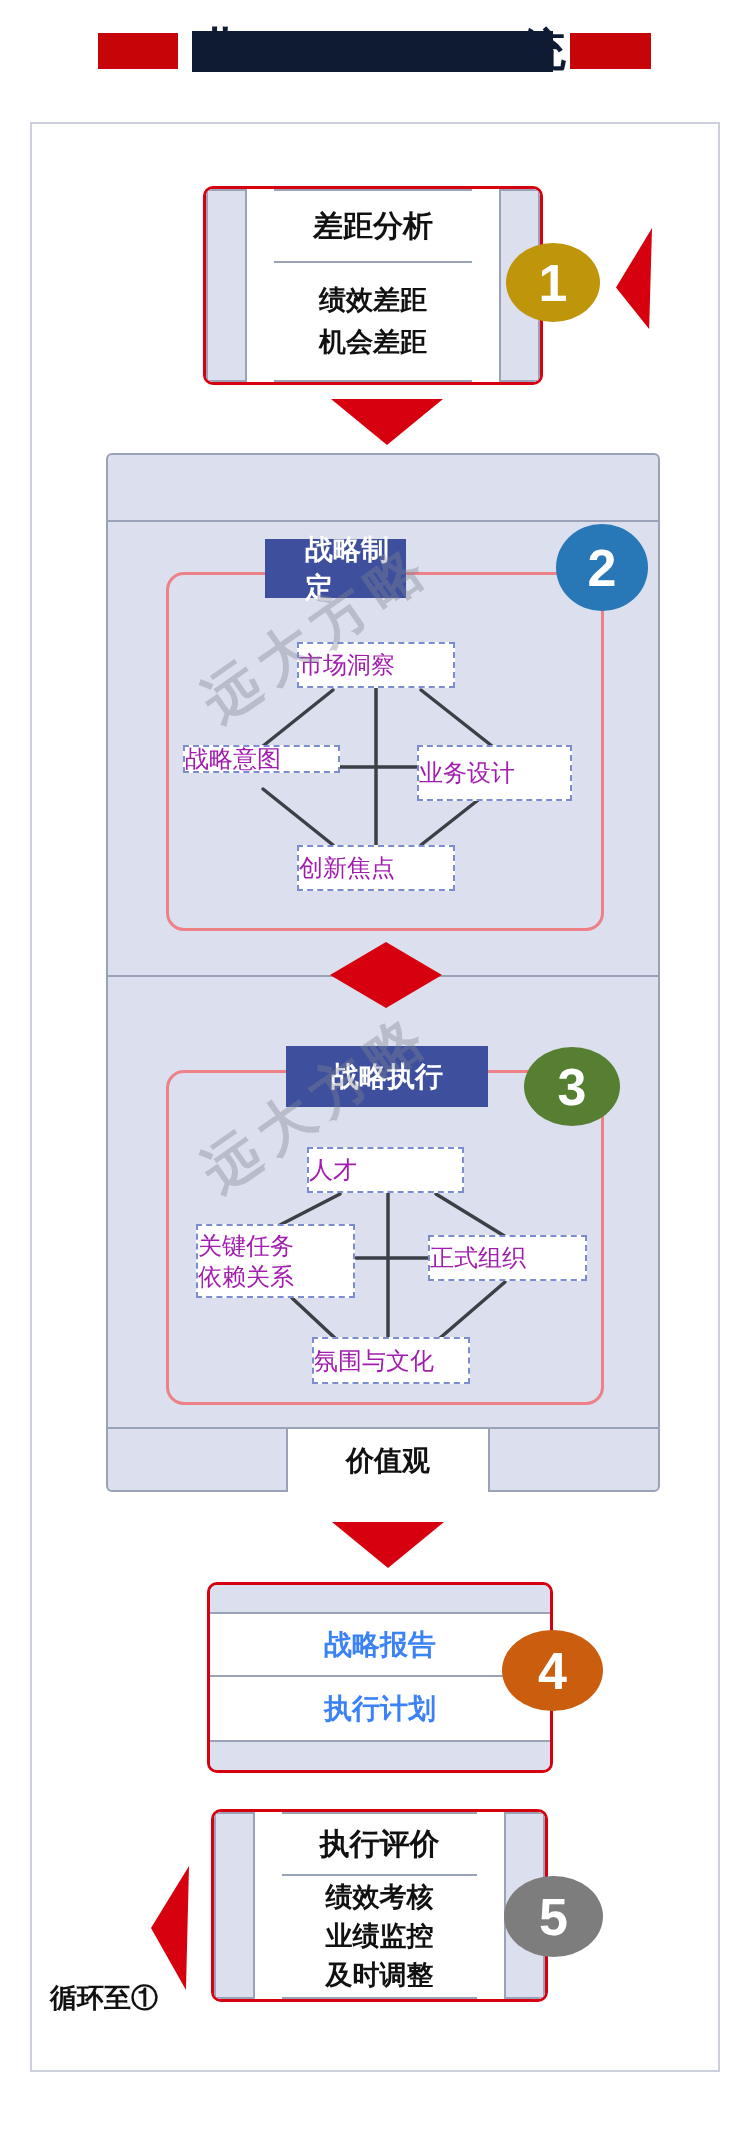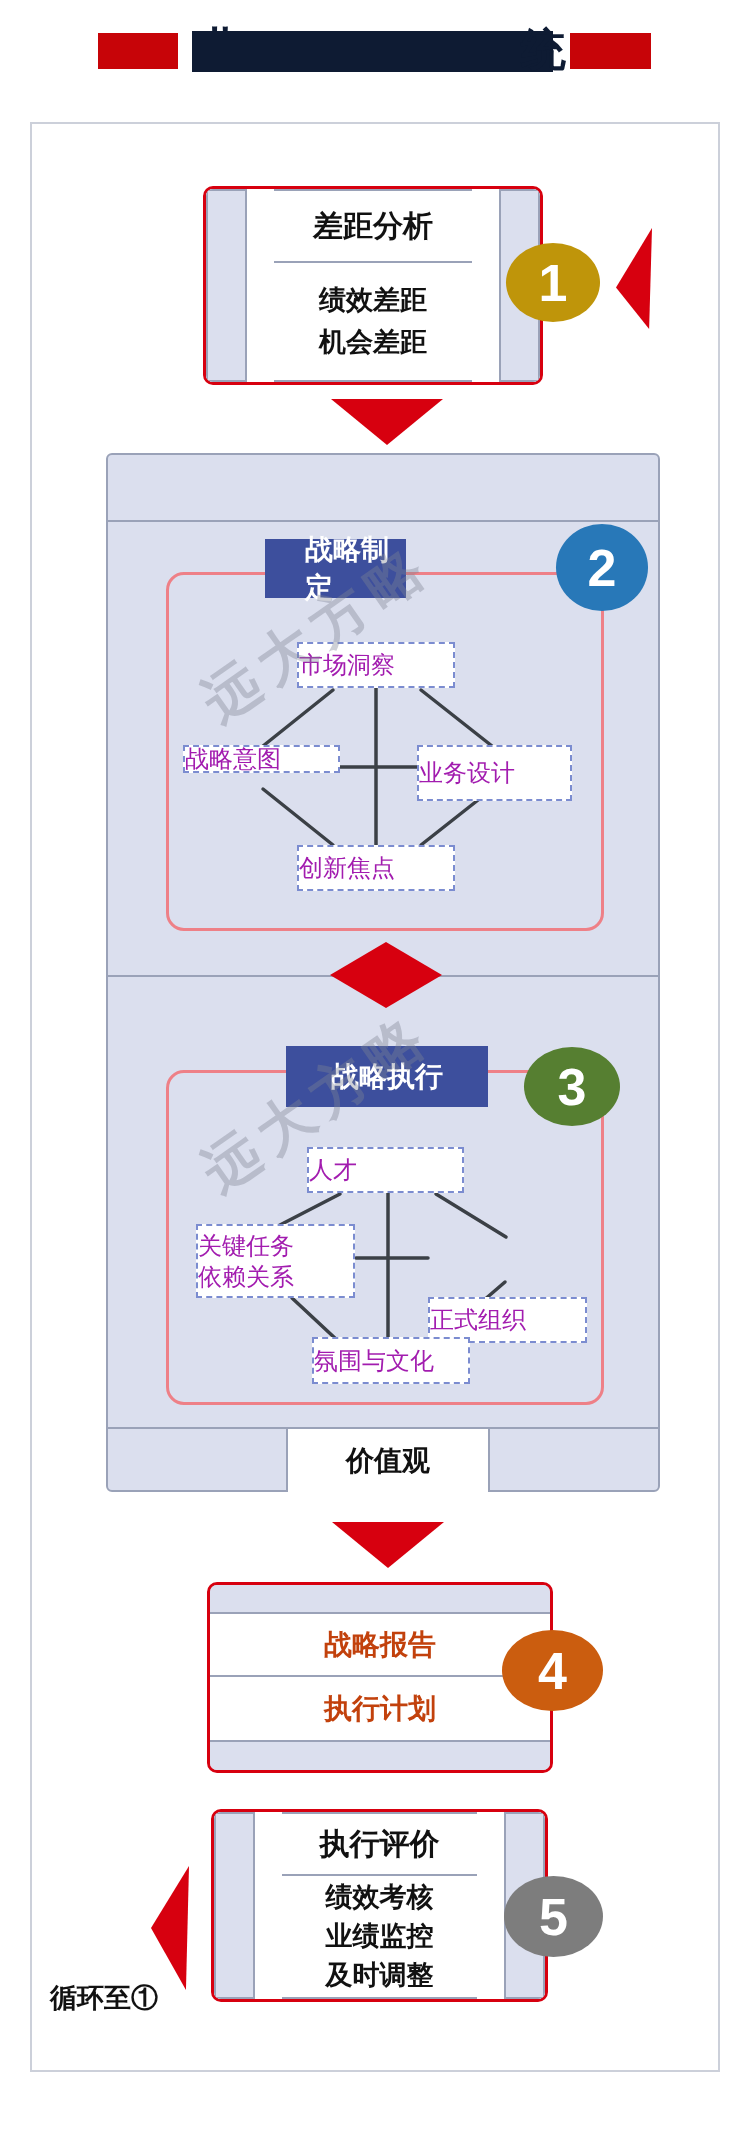--- a/index.html
+++ b/index.html
@@ -17,21 +17,21 @@
   .title-char{color:#0e1b33;font-weight:bold;font-size:46px;line-height:1;}
   
   .stepbox{border:3px solid #d7000f;border-radius:10px;background:#ffffff;display:flex;overflow:hidden;gap:27px;}
   .sidecol{width:37px;background:#dbdfee;border:2px solid #9aa2b8;flex:0 0 37px;}
   .stepcenter{flex:1;display:flex;flex-direction:column;border-top:2px solid #9aa2b8;border-bottom:2px solid #9aa2b8;background:#fff;}
   .stephead{display:flex;align-items:center;justify-content:center;font-weight:bold;font-size:30px;color:#111;border-bottom:2px solid #9aa2b8;}
   .stepbody{flex:1;display:flex;flex-direction:column;align-items:center;justify-content:center;font-weight:bold;font-size:27px;color:#111;line-height:1.55;}
   
   .bandbox{border:3px solid #d7000f;border-radius:10px;background:#dbdfee;display:flex;flex-direction:column;overflow:hidden;}
   .band{background:#dbdfee;}
-  .bandrow{background:#ffffff;border-top:2px solid #9aa2b8;border-bottom:2px solid #9aa2b8;display:flex;align-items:center;justify-content:center;font-weight:bold;font-size:28px;color:#c2410c;}
+  .bandrow{background:#ffffff;border-top:2px solid #9aa2b8;border-bottom:2px solid #9aa2b8;display:flex;align-items:center;justify-content:center;font-weight:bold;font-size:28px;color:#3b82f6;}
   .bandrow.second{border-top:none;}
   
   .panel{background:#dbdfee;border:2px solid #9aa2b8;border-radius:6px;}
   .panelrow{position:absolute;left:0;width:100%;box-sizing:border-box;}
   .panel-white{position:absolute;background:#ffffff;border-left:2px solid #9aa2b8;border-right:2px solid #9aa2b8;display:flex;align-items:center;justify-content:center;font-weight:bold;font-size:28px;color:#111;}
   .divline{border-bottom:2px solid #9aa2b8;}
   
   .redrect{border:3px solid #ee8087;border-radius:18px;background:transparent;}
   
   .bluehead{background:#3d4f9d;color:#ffffff;font-weight:bold;font-size:28px;display:flex;align-items:center;justify-content:center;}
@@ -124,21 +124,21 @@
     <span>创新焦点</span>
   </div>
 
   <div class="abs node" style="left:307px;top:1147px;width:157px;height:46px;">
     <span>人才</span>
   </div>
   <div class="abs node" style="left:196px;top:1224px;width:159px;height:74px;">
     <span>关键任务</span>
     <span>依赖关系</span>
   </div>
-  <div class="abs node" style="left:428px;top:1297px;width:159px;height:46px;">
+  <div class="abs node" style="left:428px;top:1235px;width:159px;height:46px;">
     <span>正式组织</span>
   </div>
   <div class="abs node" style="left:312px;top:1337px;width:158px;height:47px;">
     <span>氛围与文化</span>
   </div>
 
   <div class="abs bluehead" style="left:265px;top:539px;width:141px;height:59px;padding-left:40px;">
     <span>战略制定</span>
   </div>
   <div class="abs bluehead" style="left:286px;top:1046px;width:202px;height:61px;">

